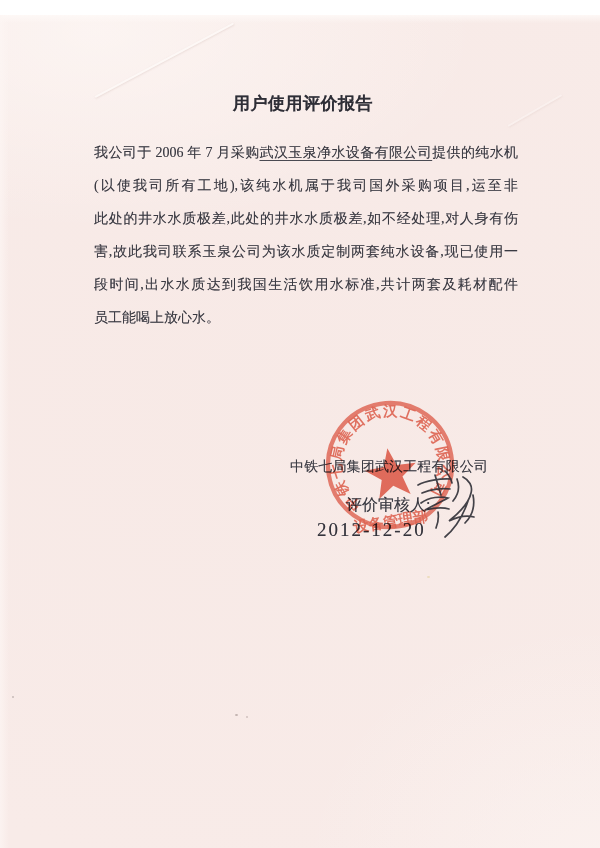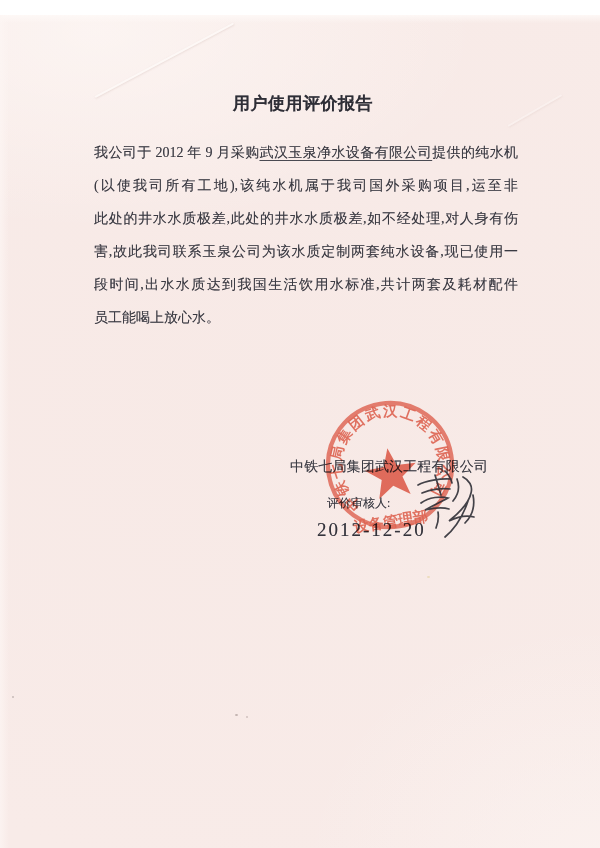--- a/index.html
+++ b/index.html
@@ -58,22 +58,22 @@
     text-decoration-thickness: 1.2px;
     text-underline-offset: 3px;
     text-decoration-color: #4a4a52;
   }
   .sig-company {
     position: absolute; left: 290px; top: 443px;
     font-size: 14px; letter-spacing: 0.15px; color: #3a3a42;
     text-shadow: 0 0 0.5px rgba(58,58,70,0.45);
   }
   .sig-reviewer {
-    position: absolute; left: 327px; top: 480px;
-    font-size: 12px; color: #3a3a42;
+    position: absolute; left: 346px; top: 480px;
+    font-size: 16px; color: #3a3a42;
     text-shadow: 0 0 0.5px rgba(58,58,70,0.45);
     text-align: center;
   }
   .sig-date {
     position: absolute; left: 317px; top: 504px;
     font-size: 19px; letter-spacing: 2px; color: #34343c;
     text-shadow: 0 0 0.5px rgba(52,52,62,0.45);
   }
   .stamp-svg {
     position: absolute; left: 304px; top: 364px;
@@ -97,21 +97,21 @@
   <div class="crease crease-main"></div>
   <div class="crease crease-small"></div>
   <div class="speck speck-a"></div>
   <div class="speck speck-b"></div>
   <div class="speck speck-c"></div>
   <div class="speck speck-d"></div>
 
   <h1 class="doc-title">用户使用评价报告</h1>
 
   <div class="body-text">
-    <div class="body-line"><span>我公司于 2012 年 9 月采购</span><span class="underlined">武汉玉泉净水设备有限公司</span><span>提供的纯水机</span></div>
+    <div class="body-line"><span>我公司于 2006 年 7 月采购</span><span class="underlined">武汉玉泉净水设备有限公司</span><span>提供的纯水机</span></div>
     <div class="body-line">(以使我司所有工地),该纯水机属于我司国外采购项目,运至非</div>
     <div class="body-line">此处的井水水质极差,此处的井水水质极差,如不经处理,对人身有伤</div>
     <div class="body-line">害,故此我司联系玉泉公司为该水质定制两套纯水设备,现已使用一</div>
     <div class="body-line">段时间,出水水质达到我国生活饮用水标准,共计两套及耗材配件</div>
     <div class="body-line last">员工能喝上放心水。</div>
   </div>
 
   <div class="sig-company">中铁七局集团武汉工程有限公司</div>
   <div class="sig-reviewer">评价审核人:</div>
   <div class="sig-date">2012-12-20</div>

